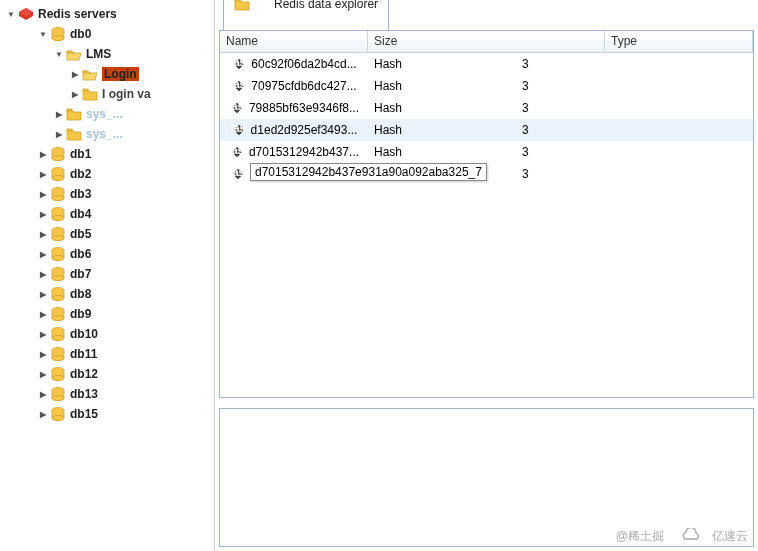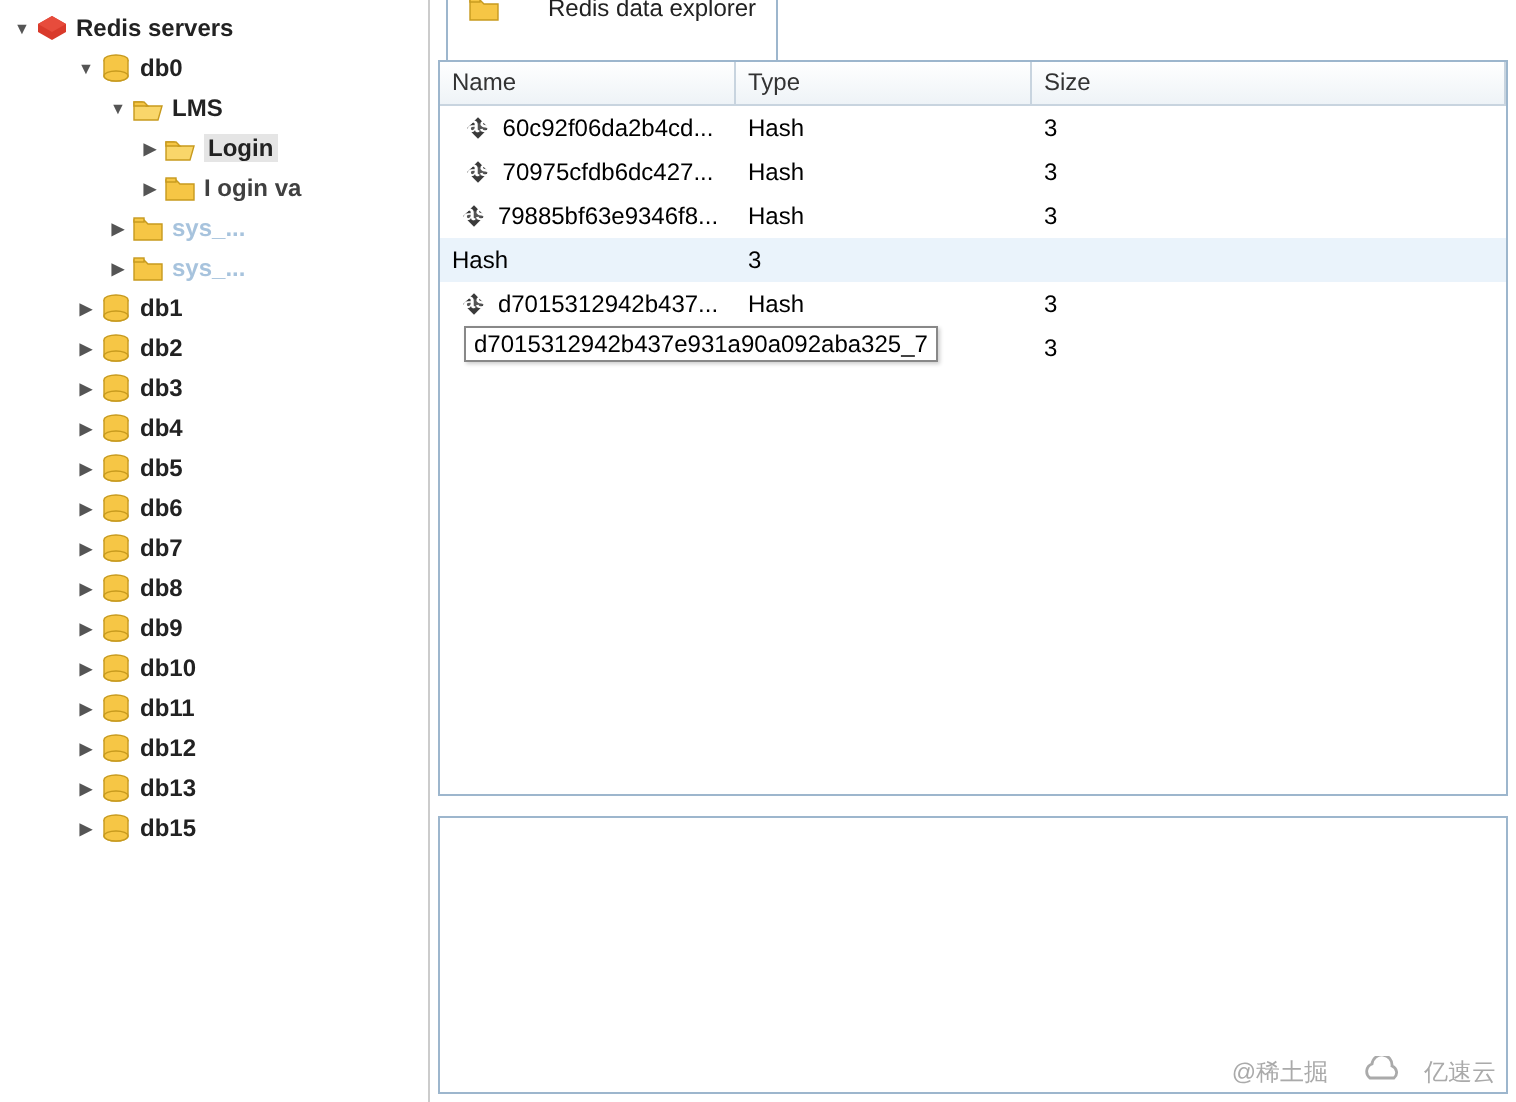--- a/index.html
+++ b/index.html
@@ -10,21 +10,21 @@
 .arrow { width: 14px; height: 14px; display: inline-flex; align-items: center; justify-content: center; font-size: 10px; color: #555; }
 .arrow.right::before { content: "▶"; font-size: 8px; }
 .arrow.down::before { content: "▼"; font-size: 8px; }
 .indent { display: inline-block; }
 .icon { width: 16px; height: 16px; display: inline-flex; align-items: center; justify-content: center; margin-right: 4px; }
 .redis-icon svg { width: 16px; height: 16px; }
 .db-icon svg { width: 16px; height: 16px; }
 .folder-icon svg { width: 16px; height: 16px; }
 .hash-icon svg { width: 18px; height: 14px; }
 .tree-label { color: #222; }
-.selected .tree-label { background: #e5e5e5; padding: 0 2px; }
+.selected .tree-label { background: #c2410c; padding: 0 2px; }
 
 .tab-row { display: flex; align-items: flex-end; height: 26px; }
 .tab { display: flex; align-items: center; border: 1px solid #9db6cd; border-bottom: none; background: #fff; padding: 18px 10px; border-radius: 3px 3px 0 0; margin-left: 4px; gap: 16px; }
 .tab-text { margin-left: 4px; color: #222; }
 
 .table-wrap { border: 1px solid #9db6cd; background: #fff; height: 368px; overflow: hidden; }
 .table-header { display: flex; height: 22px; background: linear-gradient(#fff,#eef3f7); border-bottom: 1px solid #c8d4df; }
 .th { border-right: 1px solid #c8d4df; padding: 3px 6px; color: #333; }
 .th-name { width: 148px; }
 .th-type { width: 148px; }
@@ -294,22 +294,22 @@
           <svg>
             <use href="#folder"></use>
           </svg>
         </span>
       <span class="tab-text">Redis data explorer</span>
     </div>
   </div>
   <div class="table-wrap" style="position:relative">
     <div class="table-header">
       <div class="th th-name">Name</div>
+      <div class="th th-size">Size</div>
       <div class="th th-type">Type</div>
-      <div class="th th-size">Size</div>
     </div>
     <div class="table-body" id="table-body">
         <div class="tr">
           <div class="td td-name">
             <span class="icon hash-icon">
               <svg viewBox="0 0 18 14">
                 <use href="#hash"></use>
               </svg>
             </span>
             <span>60c92f06da2b4cd...</span>
@@ -335,20 +335,28 @@
               <svg viewBox="0 0 18 14">
                 <use href="#hash"></use>
               </svg>
             </span>
             <span>79885bf63e9346f8...</span>
           </div>
           <div class="td td-type">Hash</div>
           <div class="td td-size">3</div>
         </div>
         <div class="tr hovered">
+          <div class="td td-name">
+            <span class="icon hash-icon">
+              <svg viewBox="0 0 18 14">
+                <use href="#hash"></use>
+              </svg>
+            </span>
+            <span>d1ed2d925ef3493...</span>
+          </div>
           <div class="td td-type">Hash</div>
           <div class="td td-size">3</div>
         </div>
         <div class="tr">
           <div class="td td-name">
             <span class="icon hash-icon">
               <svg viewBox="0 0 18 14">
                 <use href="#hash"></use>
               </svg>
             </span>
@@ -363,21 +371,21 @@
               <svg viewBox="0 0 18 14">
                 <use href="#hash"></use>
               </svg>
             </span>
             <span>e6f7ca5f5ca24128...</span>
           </div>
           <div class="td td-type">Hash</div>
           <div class="td td-size">3</div>
         </div>
       </div>
-    <div class="tooltip" id="tt" style="left: 12px; top: 132px; display: block;">d7015312942b437e931a90a092aba325_7</div>
+    <div class="tooltip" id="tt" style="left: 30px; top: 132px; display: block;">d7015312942b437e931a90a092aba325_7</div>
   </div>
   <div class="bottom-panel"></div>
 </div>
 
 <div class="watermark">
   <span>@稀土掘</span>
   <span class="cloud"><svg width="22" height="14">
         <path d="M5,11 A4,4 0 0 1 6,4 A5,5 0 0 1 16,5 A3.5,3.5 0 0 1 17,11 Z" fill="none" stroke="#aaa" stroke-width="1.4"></path>
       </svg></span>
   <span>亿速云</span>

